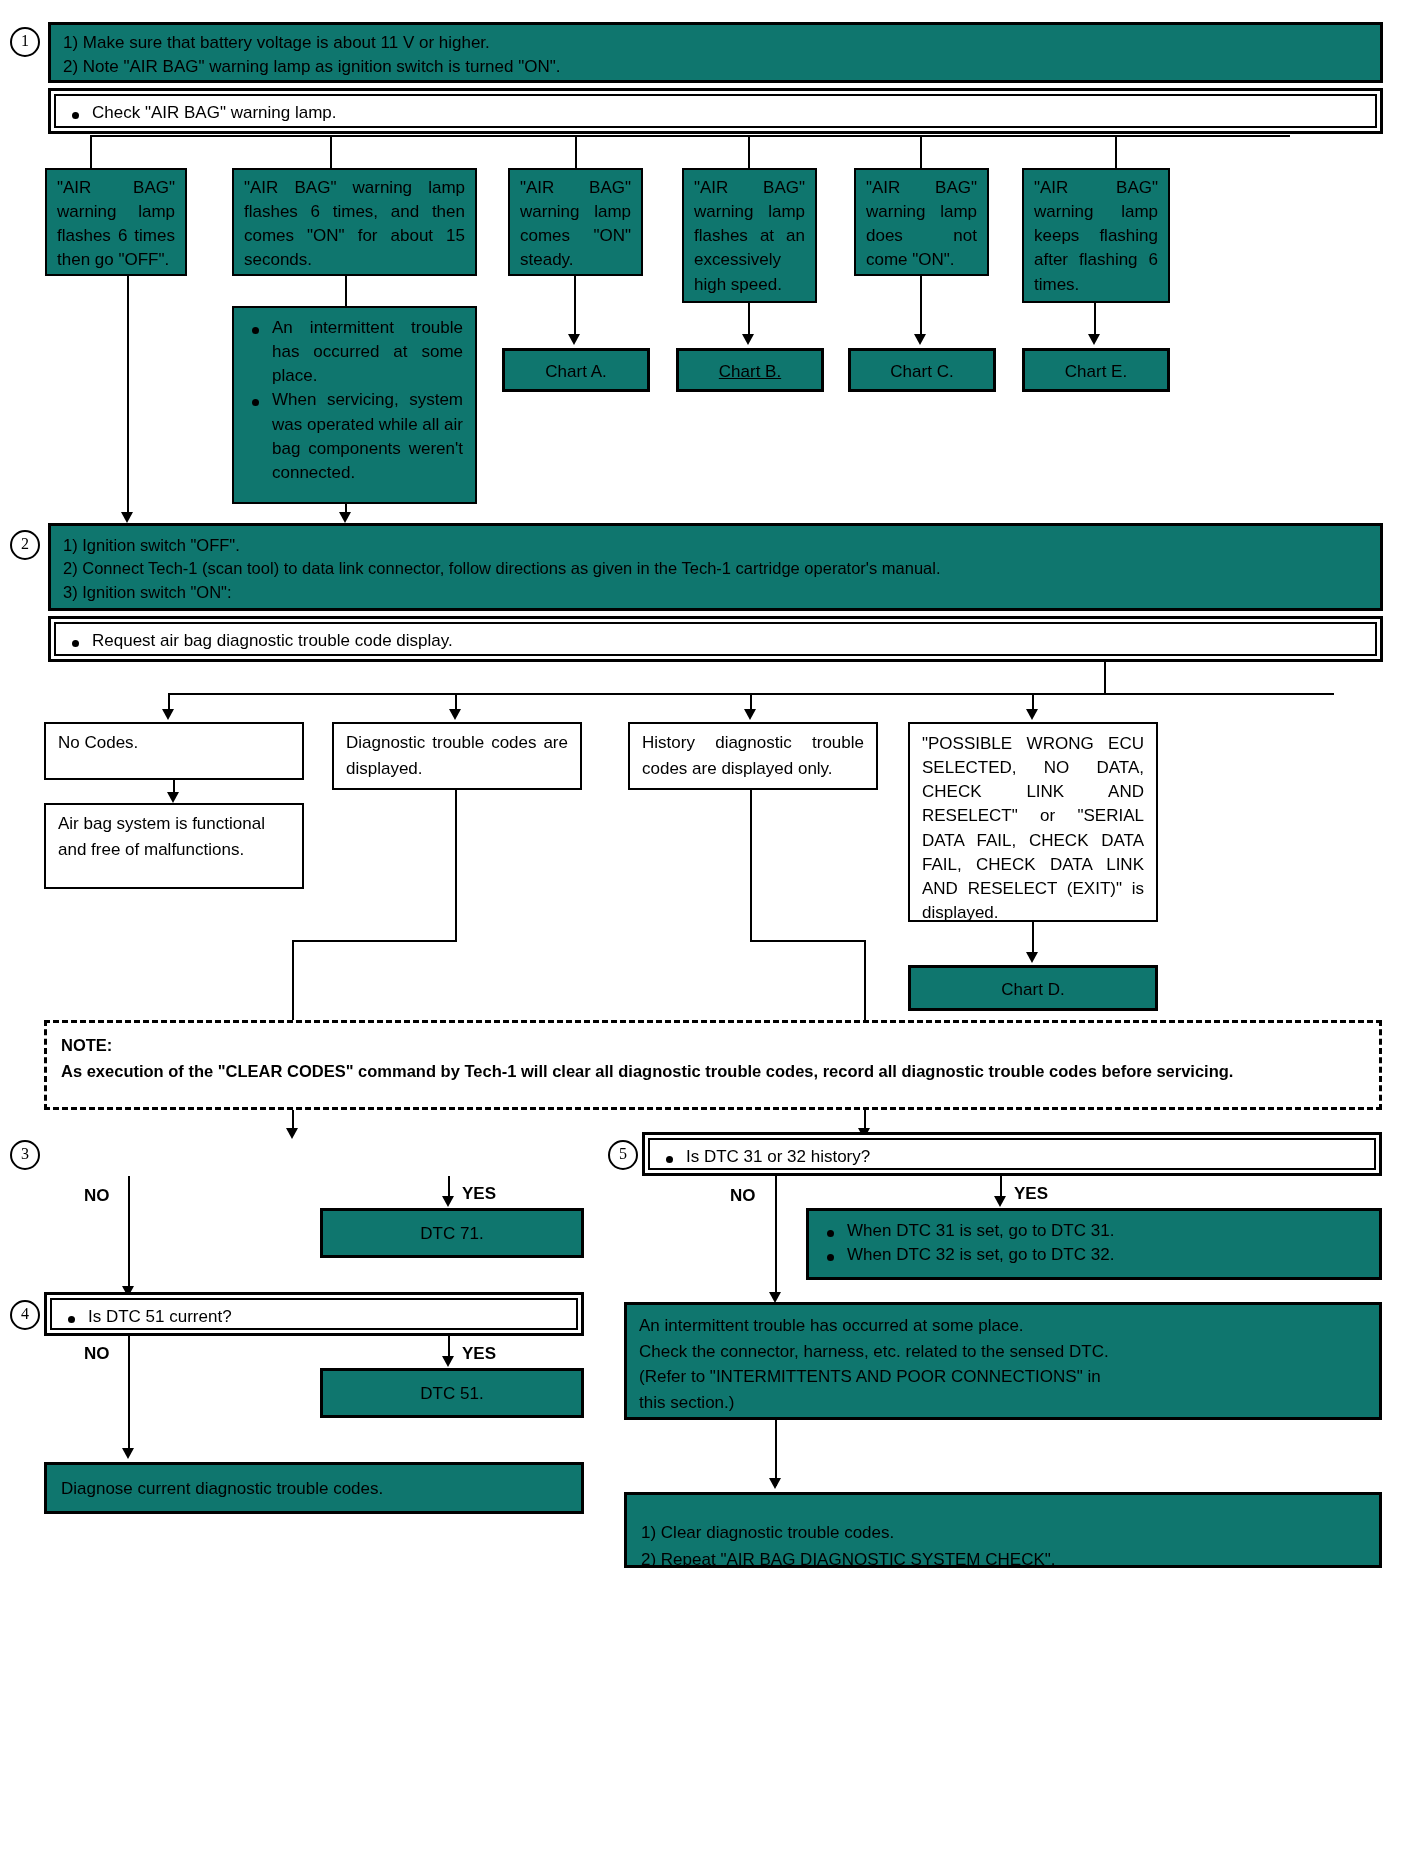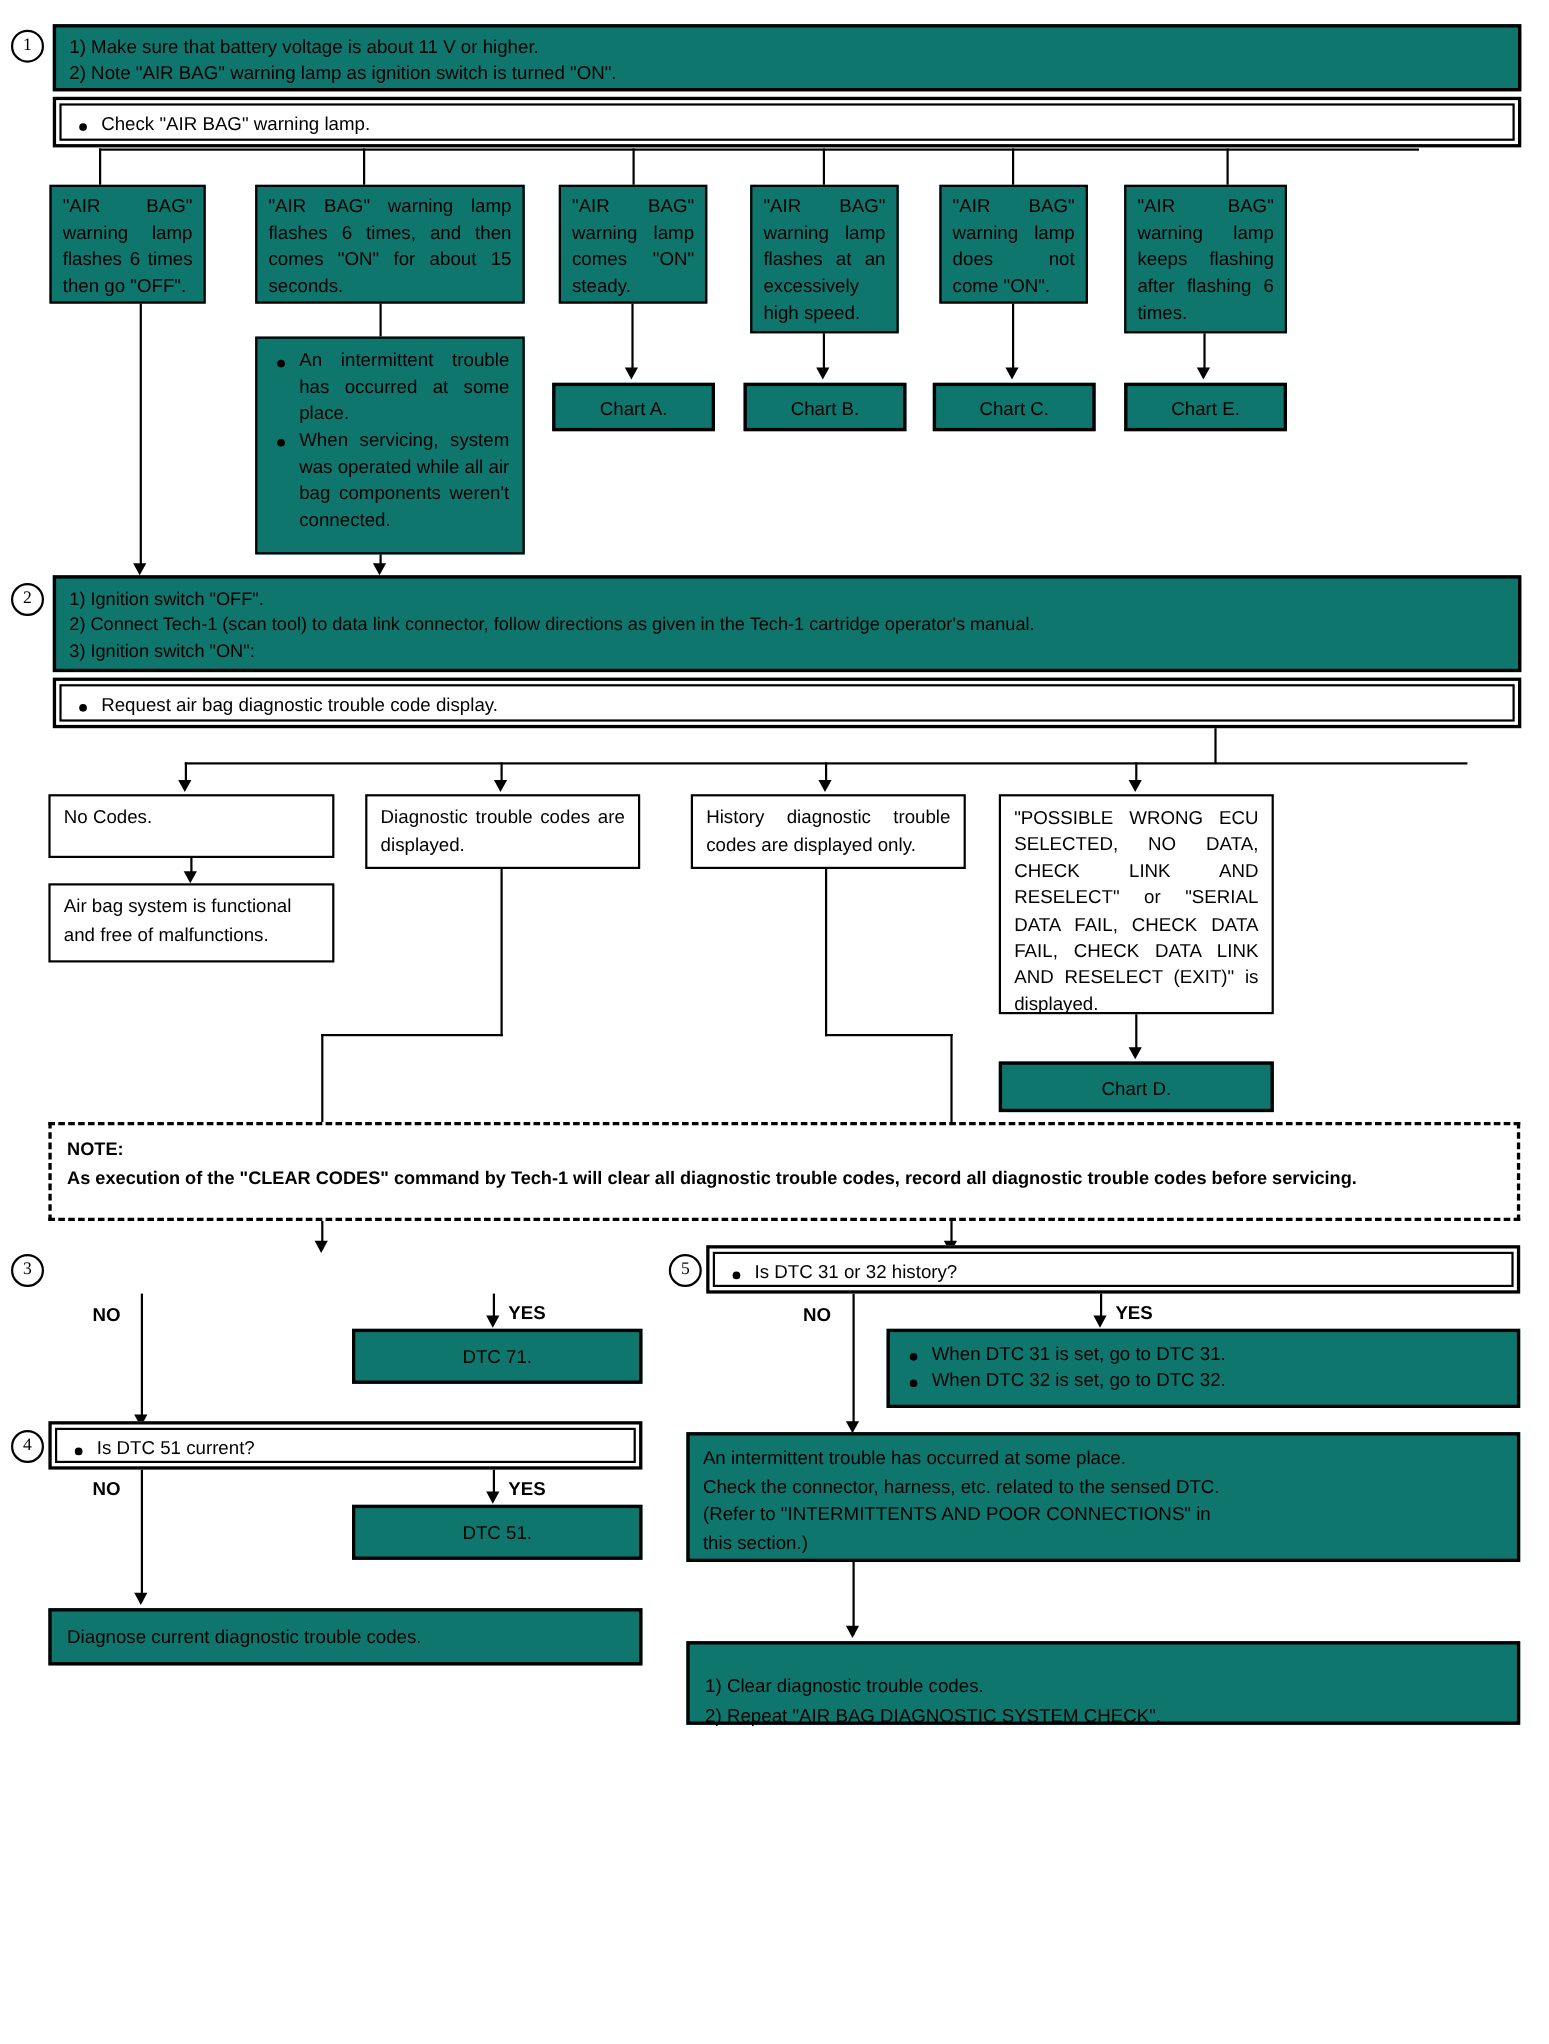--- a/index.html
+++ b/index.html
@@ -167,21 +167,21 @@
   <div class="arrow" style="left:339px;top:512px;"></div>
 
   <div class="vline" style="left:574px;top:276px;height:62px;"></div>
   <div class="arrow" style="left:568px;top:334px;"></div>
   <div class="box thick center" style="left:502px;top:348px;width:148px;height:44px;line-height:30px;">
     <span>Chart A.</span>
   </div>
 
   <div class="vline" style="left:748px;top:303px;height:35px;"></div>
   <div class="arrow" style="left:742px;top:334px;"></div>
-  <div class="box thick center" style="left:676px;top:348px;width:148px;height:44px;line-height:30px;">
+  <div class="box thick center" style="left:676px;top:348px;width:148px;height:44px;line-height:30px;text-decoration:underline;">
     <span>Chart B.</span>
   </div>
 
   <div class="vline" style="left:920px;top:276px;height:62px;"></div>
   <div class="arrow" style="left:914px;top:334px;"></div>
   <div class="box thick center" style="left:848px;top:348px;width:148px;height:44px;line-height:30px;">
     <span>Chart C.</span>
   </div>
 
   <div class="vline" style="left:1094px;top:303px;height:35px;"></div>
@@ -213,21 +213,21 @@
   <div class="vline" style="left:750px;top:693px;height:20px;"></div>
   <div class="arrow" style="left:744px;top:709px;"></div>
   <div class="vline" style="left:1032px;top:693px;height:20px;"></div>
   <div class="arrow" style="left:1026px;top:709px;"></div>
 
   <div class="plain" style="left:44px;top:722px;width:260px;height:58px;">
     <span>No Codes.</span>
   </div>
   <div class="vline" style="left:173px;top:780px;height:18px;"></div>
   <div class="arrow" style="left:167px;top:792px;"></div>
-  <div class="plain" style="left:44px;top:803px;width:260px;height:72px;">
+  <div class="plain" style="left:44px;top:803px;width:260px;height:86px;">
     <span>Air bag system is functional and free of malfunctions.</span>
   </div>
 
   <div class="plain just" style="left:332px;top:722px;width:250px;height:68px;">
     <span>Diagnostic trouble codes are displayed.</span>
   </div>
 
   <div class="plain just" style="left:628px;top:722px;width:250px;height:68px;">
     <span>History diagnostic trouble codes are displayed only.</span>
   </div>

